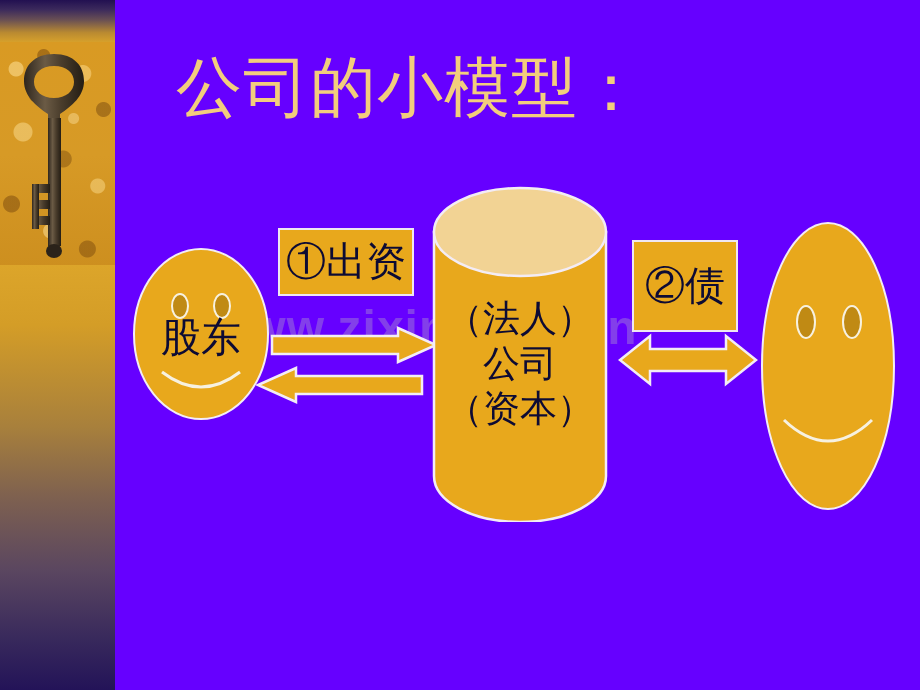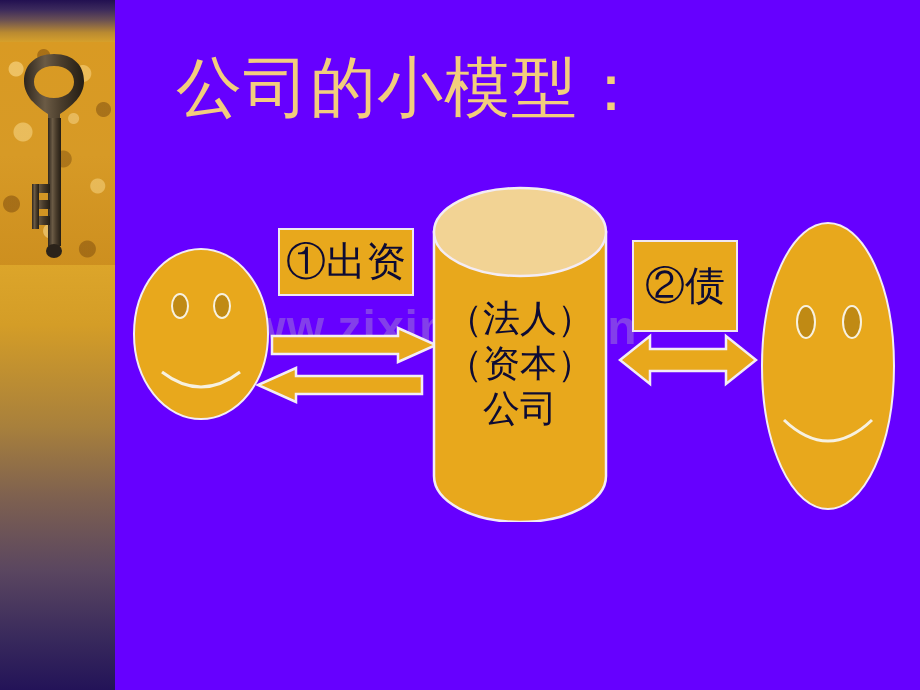--- a/index.html
+++ b/index.html
@@ -165,42 +165,43 @@
   <div id="title">公司的小模型：</div>
 
   <div id="watermark">www.zixin.com.cn</div>
 
   <svg class="face" style="left:132px; top:248px; width:138px; height:172px;" viewBox="0 0 138 172">
     <ellipse cx="69" cy="86" rx="67" ry="85" fill="#e8a81c" stroke="#f3ecf5" stroke-width="2"></ellipse>
     <ellipse cx="48" cy="58" rx="8" ry="12" fill="#c08a14" stroke="#f7f1e0" stroke-width="2"></ellipse>
     <ellipse cx="90" cy="58" rx="8" ry="12" fill="#c08a14" stroke="#f7f1e0" stroke-width="2"></ellipse>
     <path d="M30 124 Q69 154 108 124" fill="none" stroke="#f7f1e0" stroke-width="3"></path>
   </svg>
+  <div class="face-label" style="left:132px; top:310px; width:138px;">股东</div>
 
   <div class="gold-box" style="left:278px; top:228px; width:136px; height:68px;">
     <span>①出资</span>
   </div>
 
   <svg class="arrow" style="left:270px; top:326px; width:168px; height:38px;" viewBox="0 0 168 38" preserveAspectRatio="none">
     <path d="M2 10 L128 10 L128 2 L166 19 L128 36 L128 28 L2 28 Z" fill="#e8a81c" stroke="#f3ecf5" stroke-width="2.5" stroke-linejoin="miter"></path>
   </svg>
 
   <svg class="arrow" style="left:256px; top:366px; width:168px; height:38px;" viewBox="0 0 168 38" preserveAspectRatio="none">
     <path d="M166 10 L40 10 L40 2 L2 19 L40 36 L40 28 L166 28 Z" fill="#e8a81c" stroke="#f3ecf5" stroke-width="2.5" stroke-linejoin="miter"></path>
   </svg>
 
 
   <svg id="cylinder" viewBox="0 0 176 336">
     <path d="M2 46 L2 290 A86 46 0 0 0 174 290 L174 46 Z" fill="#e8a81c" stroke="#f3ecf5" stroke-width="2.5"></path>
     <ellipse cx="88" cy="46" rx="86" ry="44" fill="#f2d394" stroke="#f3ecf5" stroke-width="2.5"></ellipse>
   </svg>
   <div id="cyl-label">
     <div>（法人）</div>
+    <div>公司</div>
     <div>（资本）</div>
-    <div>公司</div>
   </div>
 
   <div class="gold-box" style="left:632px; top:240px; width:106px; height:92px;">
     <span>②债</span>
   </div>
 
   <svg class="arrow" style="left:618px; top:332px; width:140px; height:56px;" viewBox="0 0 140 56" preserveAspectRatio="none">
     <path d="M2 28 L32 4 L32 17 L108 17 L108 4 L138 28 L108 52 L108 39 L32 39 L32 52 Z" fill="#e8a81c" stroke="#f3ecf5" stroke-width="2.5" stroke-linejoin="miter"></path>
   </svg>
 

